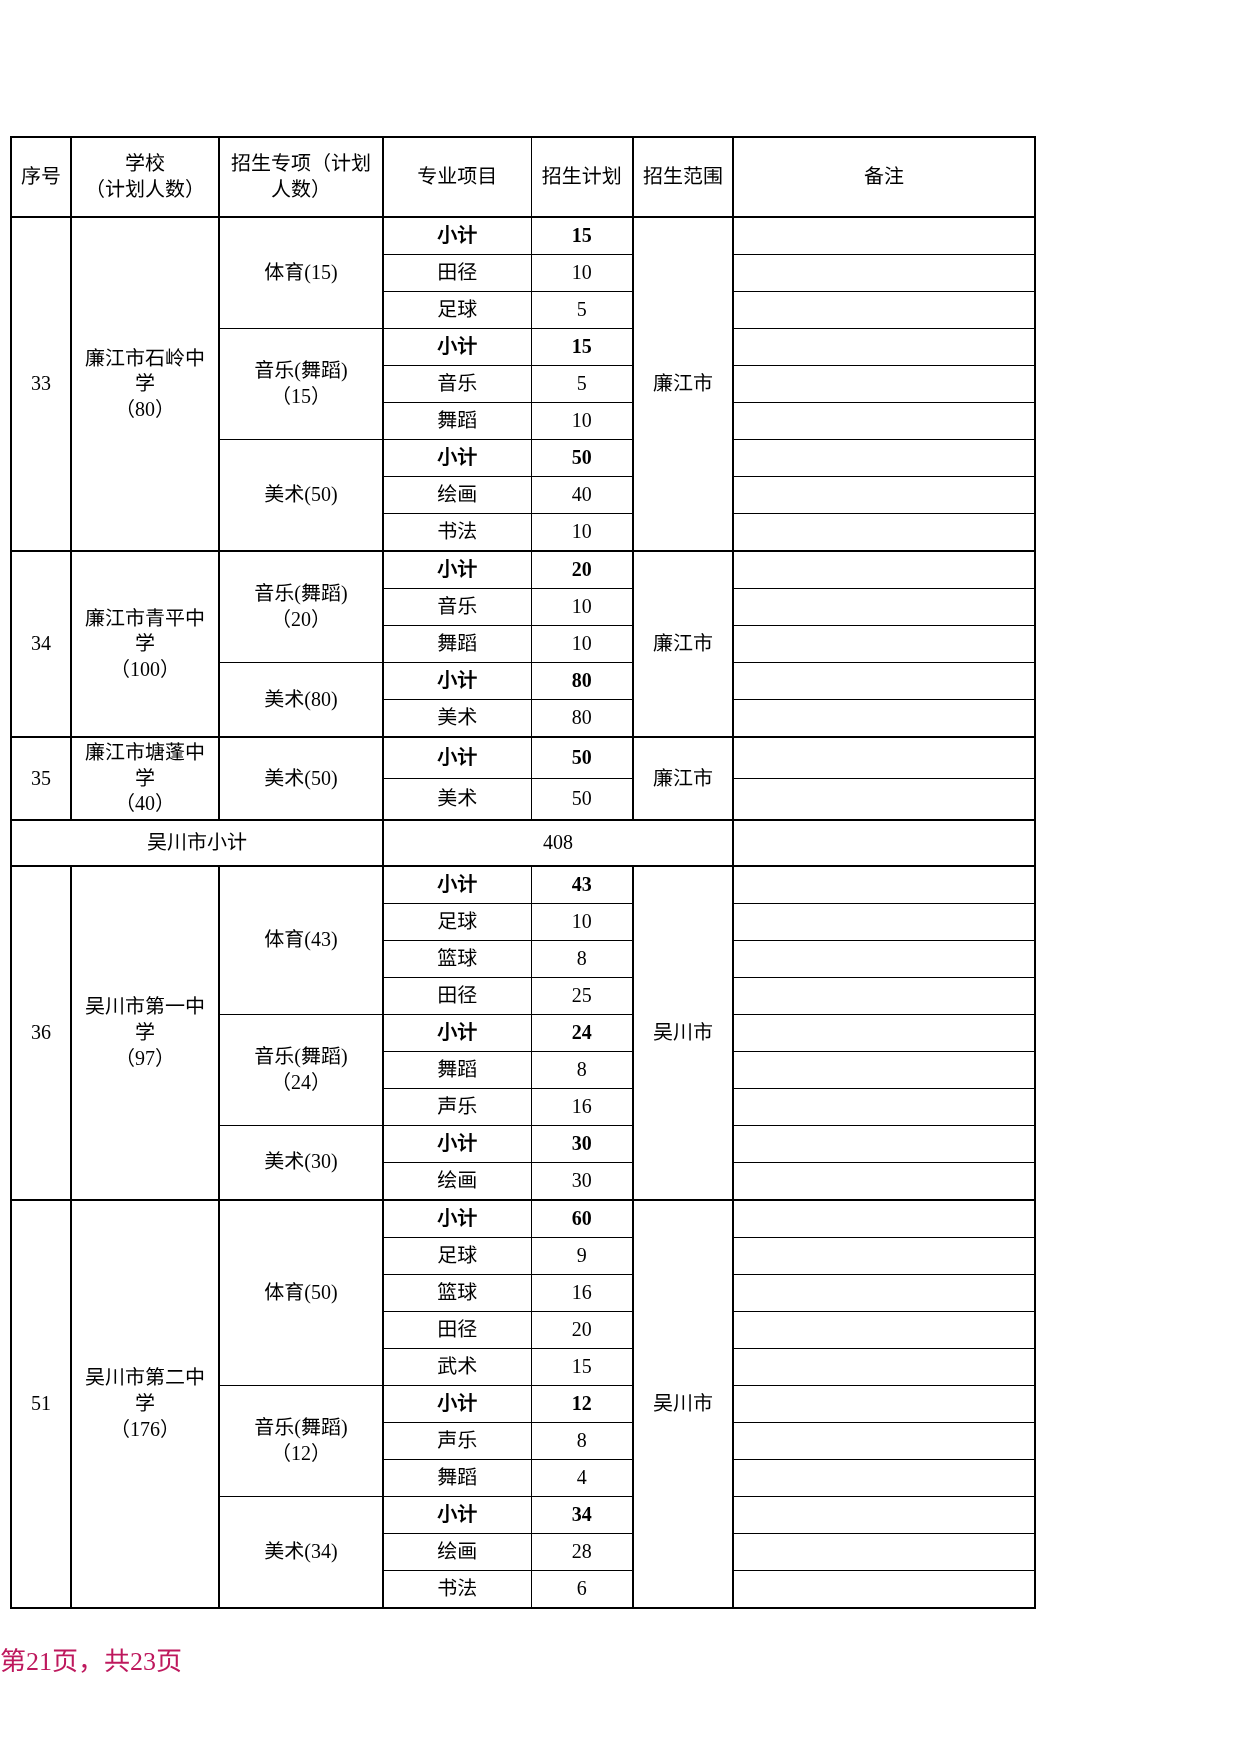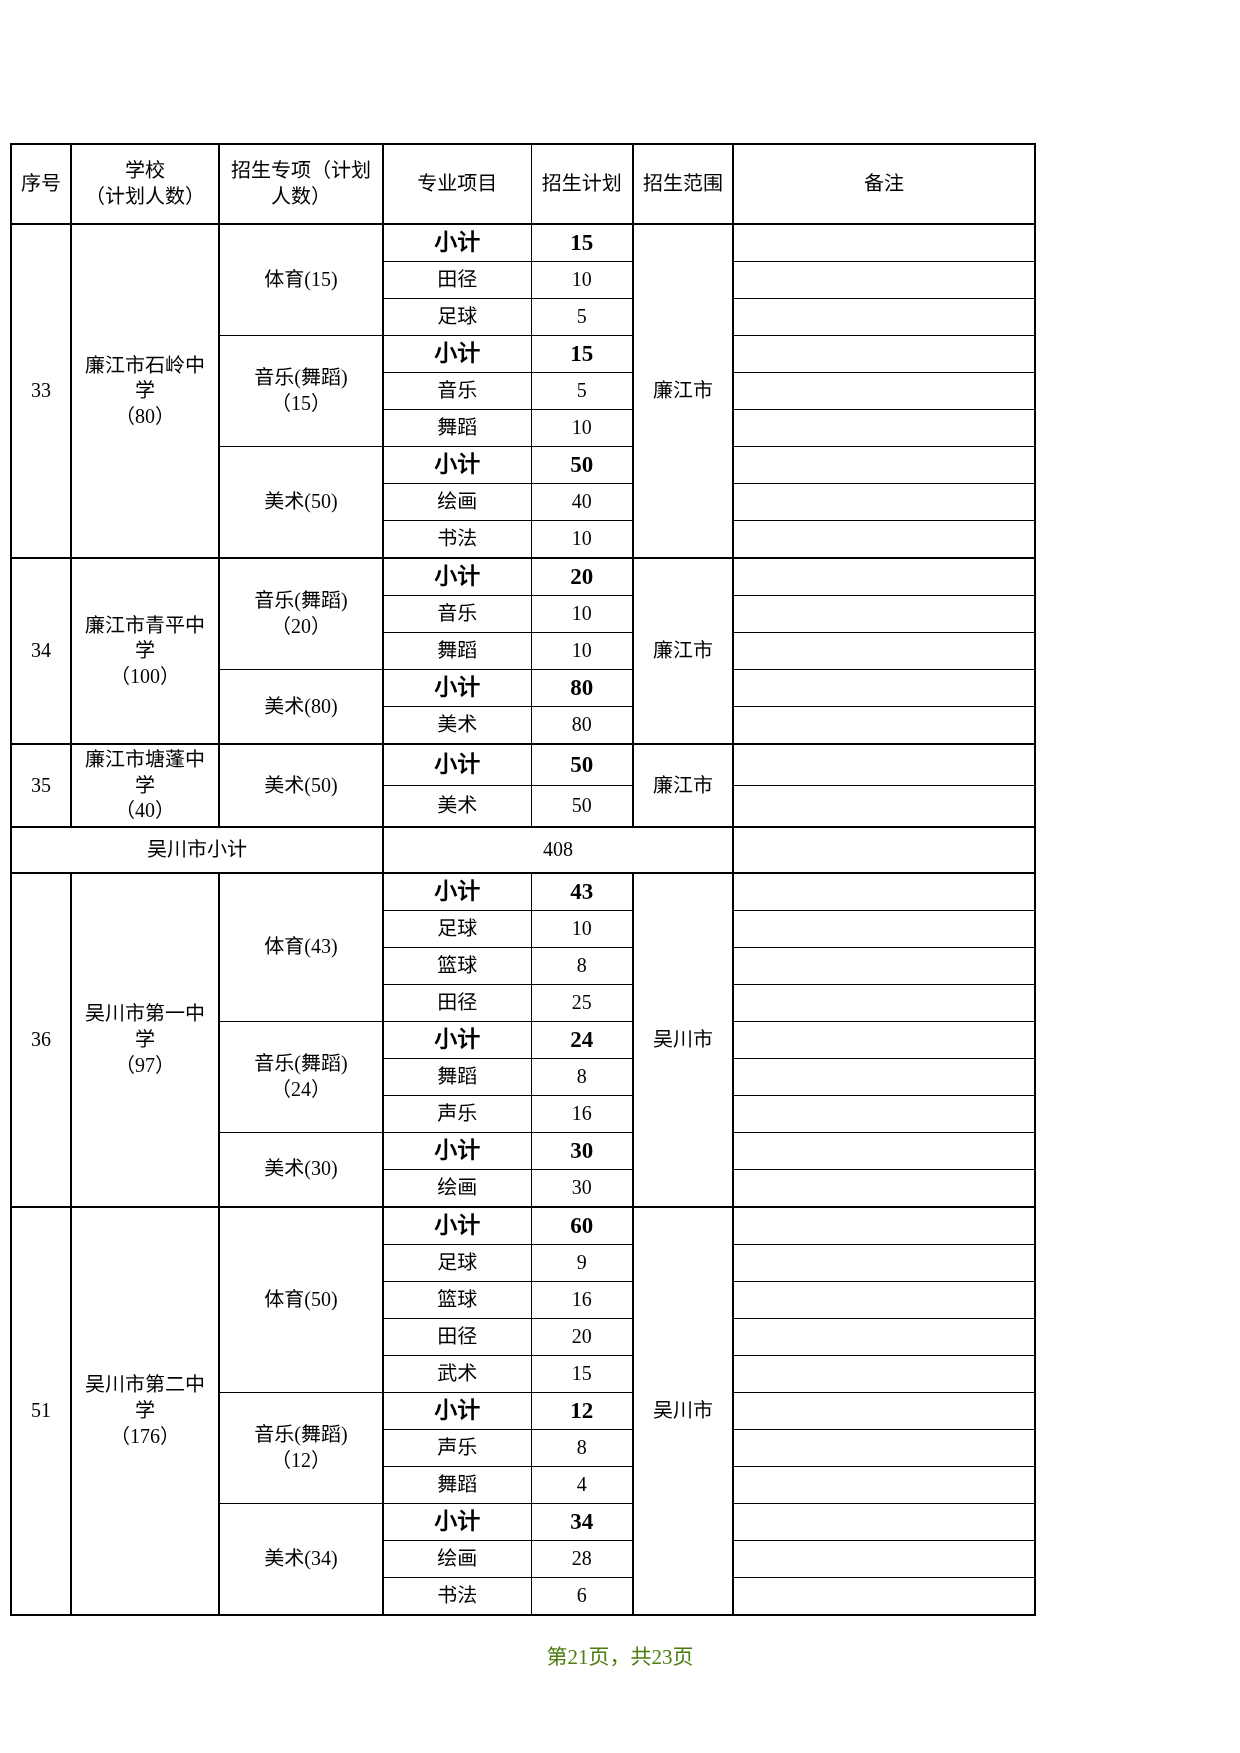--- a/index.html
+++ b/index.html
@@ -20,21 +20,21 @@
   .page {
     position: relative;
     width: 1240px;
     height: 1753px;
     box-sizing: border-box;
     padding: 128px 0 0 0;
   }
 
   .table-wrap {
     width: 1220px;
-    margin: 15px auto;
+    margin: 8px auto;
   }
 
   table.plan-table {
     border-collapse: collapse;
     table-layout: fixed;
     width: 1024px;
     background: #ffffff;
   }
 
   table.plan-table col.c-seq      { width: 60px;  }
@@ -97,21 +97,21 @@
     border-right: 2.5px solid #000000 !important;
   }
   .remark-cell {
     border-right: 2.5px solid #000000 !important;
     height: 32px;
   }
 
   .row-subtotal .item-cell,
   .row-subtotal .quota-cell {
     font-weight: bold;
-    font-size: 23px;
+    font-size: 20px;
   }
 
   .body-row td { height: 32px; }
 
   .group-subtotal-row td {
     font-weight: bold;
     font-size: 22px;
     height: 40px;
     border-top: 2.5px solid #000000 !important;
     border-bottom: 2.5px solid #000000 !important;
@@ -127,24 +127,24 @@
   .group-subtotal-row .gs-remark {
     border-right: 2.5px solid #000000 !important;
     font-weight: normal;
   }
 
   .footer {
     position: absolute;
     left: 0;
     right: 0;
     top: 1640px;
-    text-align: center;
-    font-size: 21px;
+    text-align: left;
+    font-size: 26px;
     font-family: "Liberation Serif", "DejaVu Serif", serif;
-    color: #4d7c0f;
+    color: #be185d;
   }
 </style>
 </head>
 <body>
 
 <div class="page">
 
   <div class="table-wrap">
     <table class="plan-table">
       <colgroup>

